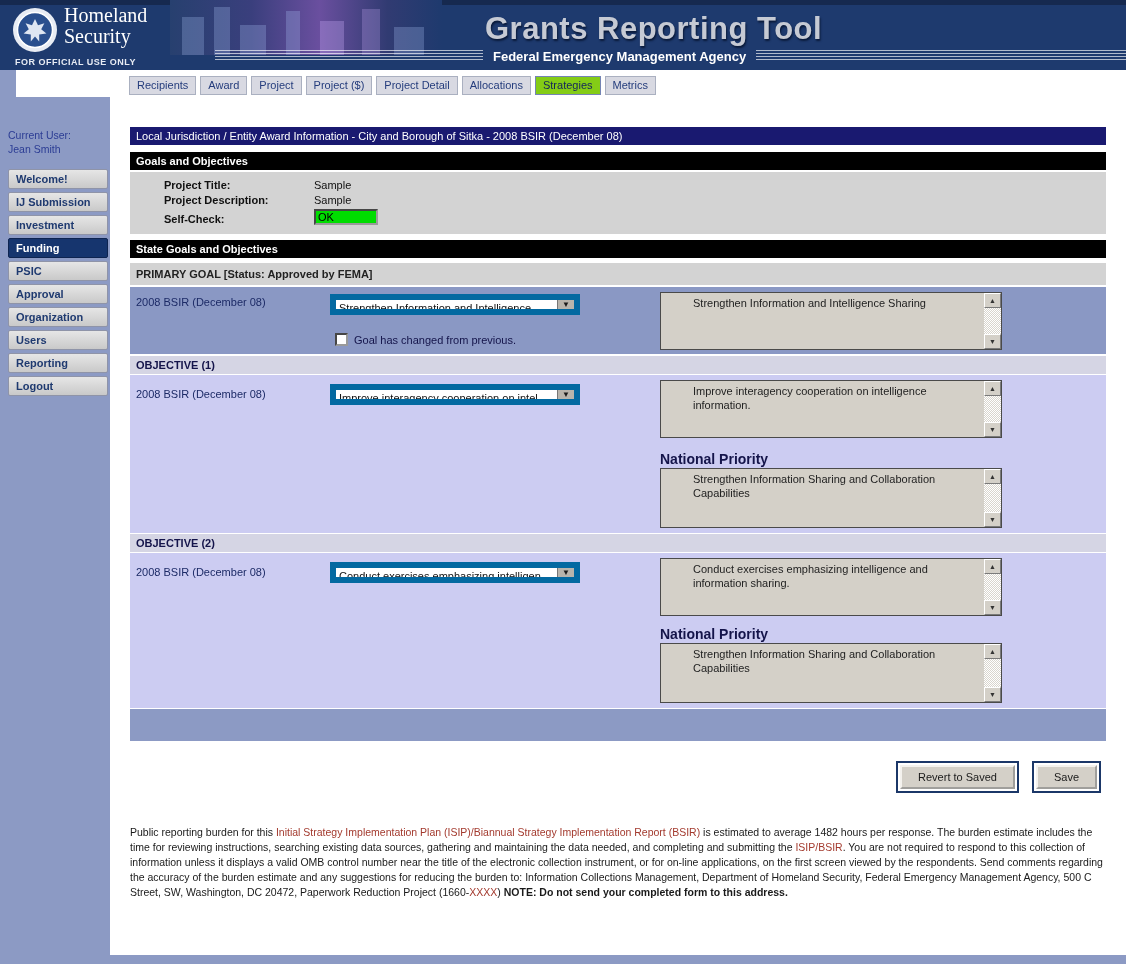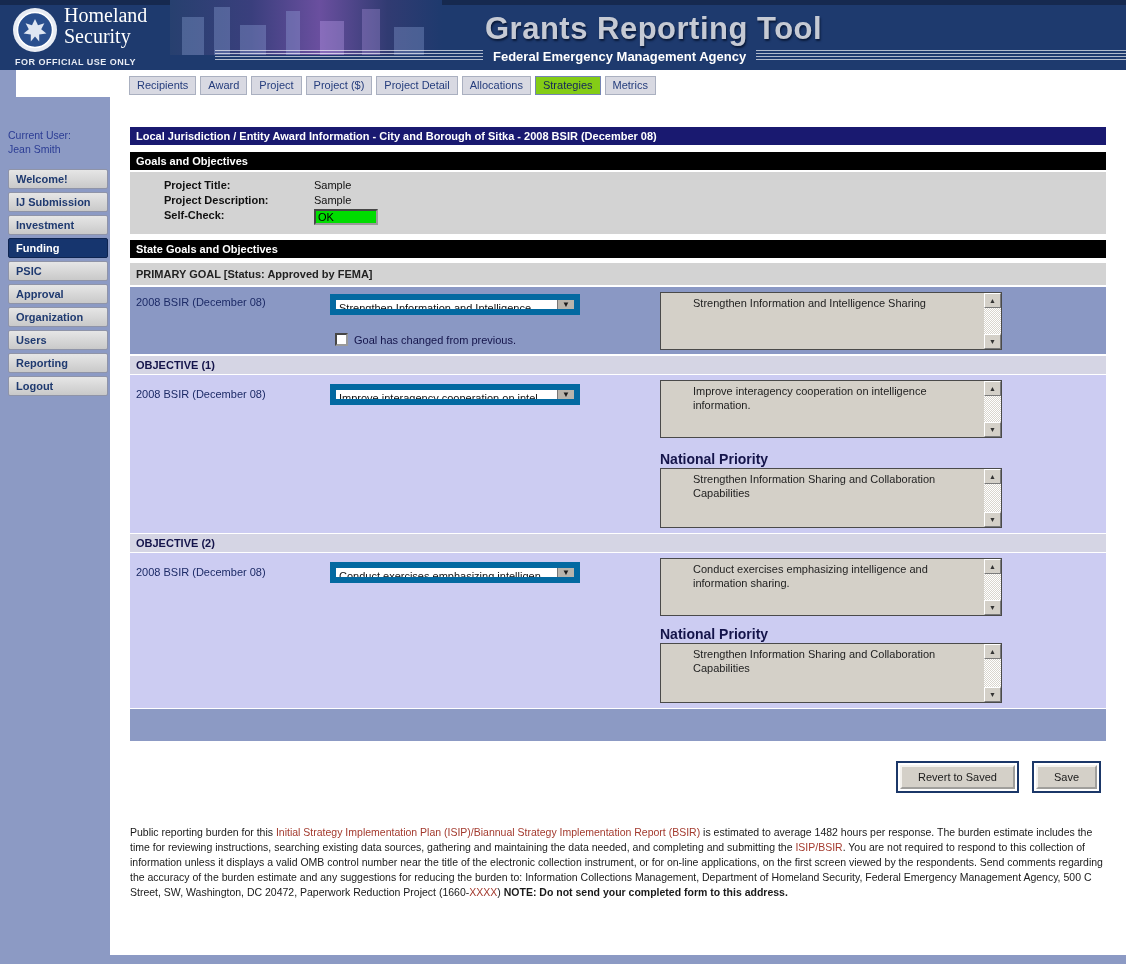--- a/index.html
+++ b/index.html
@@ -43,26 +43,26 @@
   .sidebar { position:absolute; left:8px; top:128px; width:100px; }
   .cur-user { color:#2b3c94; font-size:10.5px; line-height:14px; margin-bottom:13px; }
   .side-btn { width:100px; height:20px; margin-bottom:3px; background:linear-gradient(#e6e6e6,#c9c9c9);
     border:1px solid #8f94a8; border-radius:2px; color:#1f3a70; font-weight:bold; font-size:11px;
     display:flex; align-items:center; padding-left:7px; cursor:pointer; }
   .side-btn.active { background:#16356e; border-color:#0e2450; color:#fff; }
 
   
   .panel { position:absolute; left:110px; top:97px; width:1016px; height:858px; background:#fff;
     padding:30px 20px 0 20px; }
-  .title-bar { background:#191970; color:#fff; font-weight:bold; font-size:11px;
+  .title-bar { background:#191970; color:#fff; font-weight:normal; font-size:11px;
     padding:3px 6px; margin-bottom:7px; }
   .black-bar { background:#000; color:#fff; font-weight:bold; font-size:11px;
     padding:3px 6px; margin-bottom:2px; }
   .info-box { background:#d3d3d3; padding:7px 6px 9px; margin-bottom:6px; }
-  .info-row { display:flex; font-size:11px; color:#111; margin-bottom:3px; align-items:flex-start;padding-left:28px; }
+  .info-row { display:flex; font-size:11px; color:#111; margin-bottom:3px; align-items:flex-end;padding-left:28px; }
   .info-row .lbl { width:150px; font-weight:bold; }
   .self-check { width:64px; height:16px; background:#00dd00; border:2px inset #9a9a9a;
     font-size:11px; color:#000; padding:0 2px; line-height:12px; }
 
   .primary-header { background:#d3d3d3; color:#222; font-weight:bold; font-size:11px;
     padding:5px 6px; margin:5px 0 2px; }
   .row-slate { background:#8a98c4; height:67px; position:relative; margin-bottom:2px; }
   .row-label { position:absolute; left:6px; top:9px; font-size:11px; font-weight:normal; color:#1c2a66; }
 
   .obj-header { background:#d5d5e4; color:#14144a; font-weight:bold; font-size:11px;

